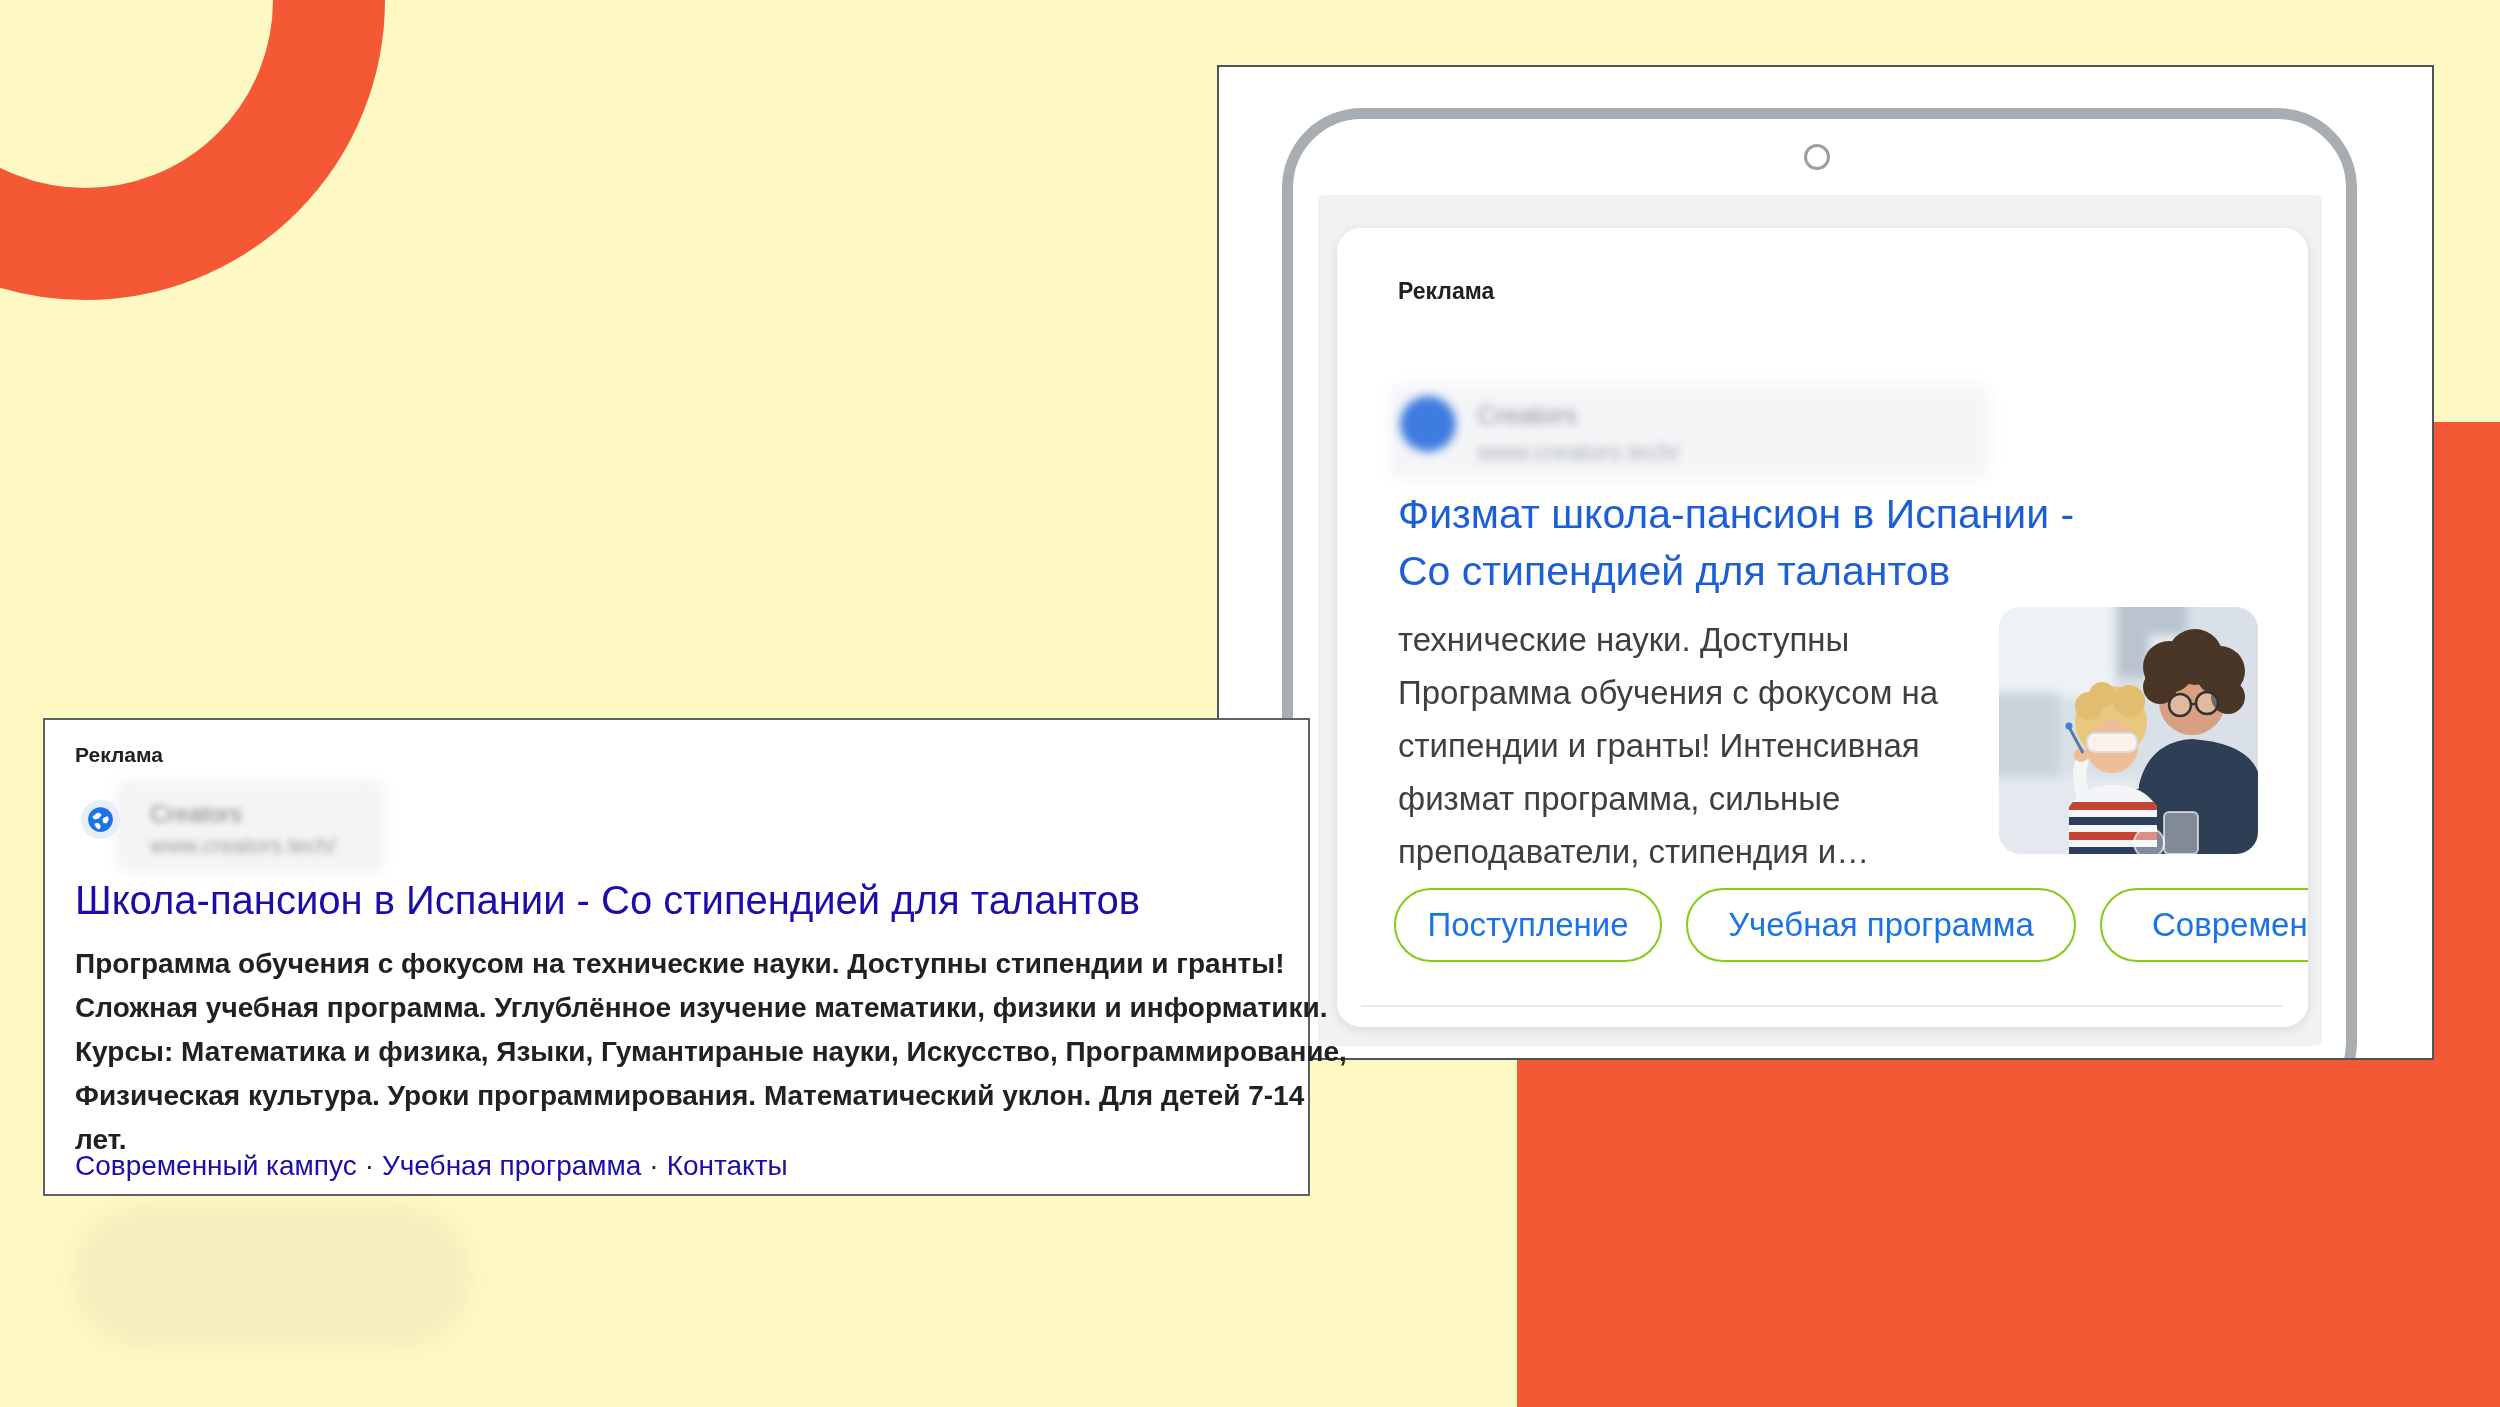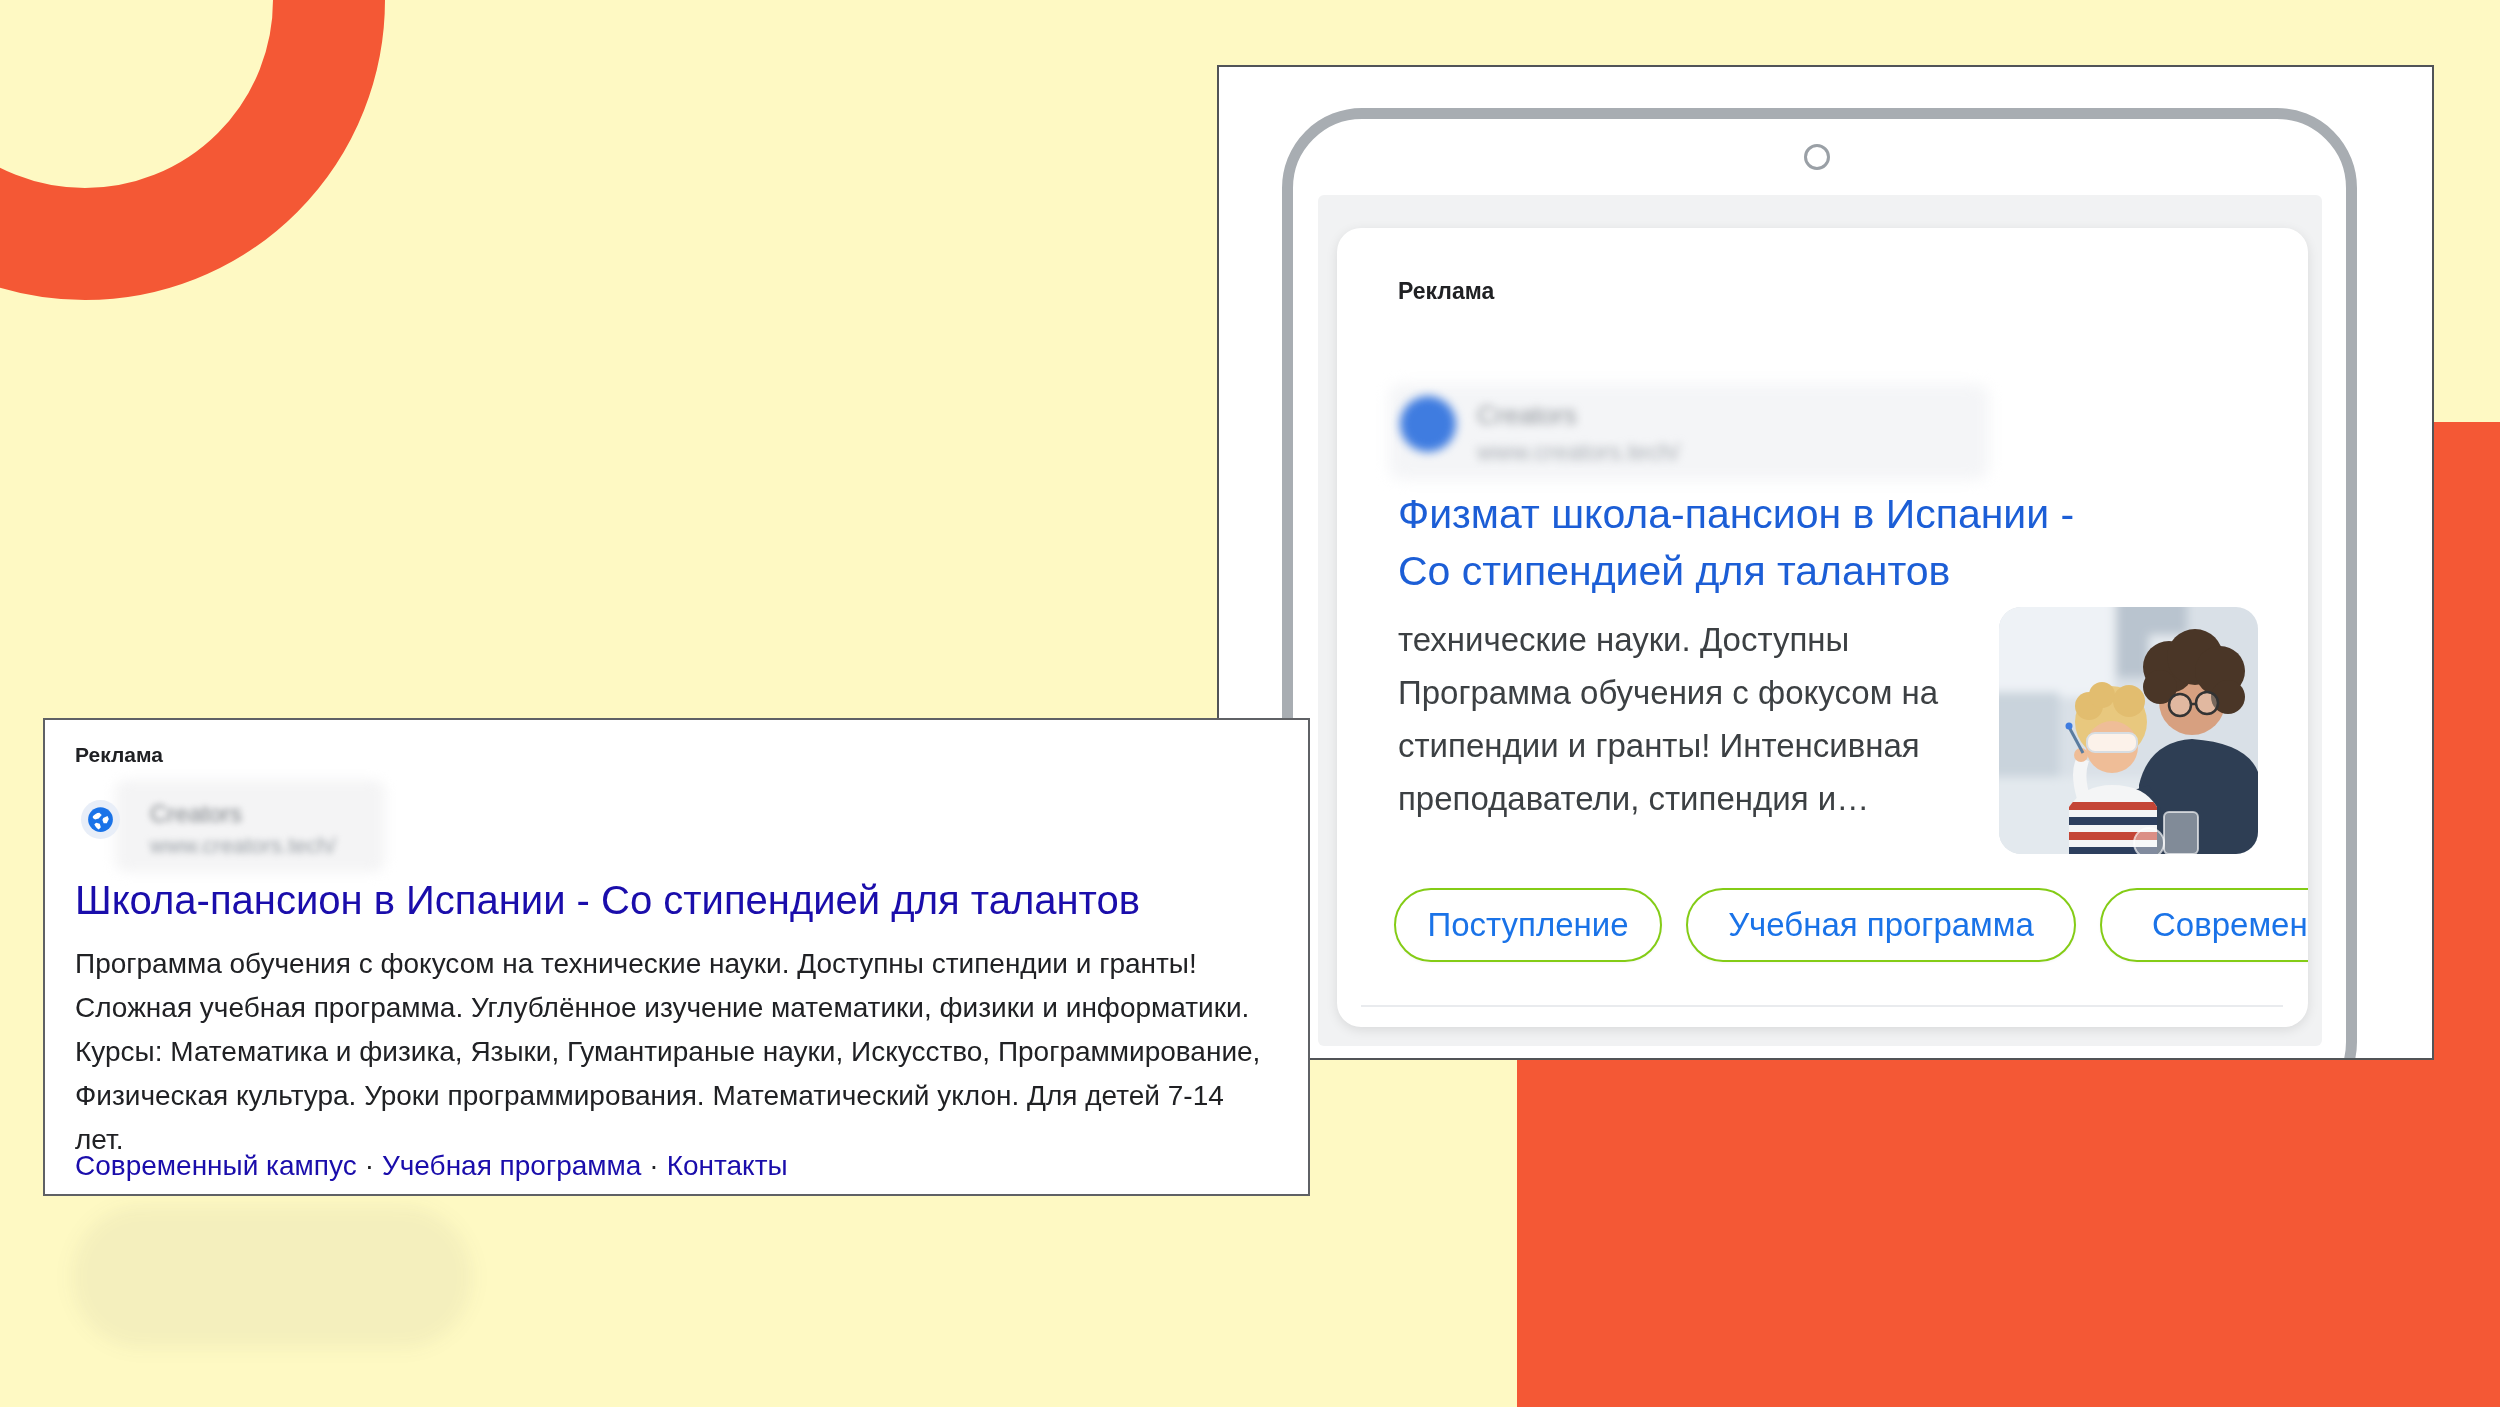--- a/index.html
+++ b/index.html
@@ -81,21 +81,21 @@
   .d-logo-circle {
     position: absolute; left: 36px; top: 80px; width: 39px; height: 39px;
     background: #E8EEF8; border-radius: 50%;
     display: flex; align-items: center; justify-content: center;
   }
   .d-logo-circle svg { width: 27px; height: 27px; display: block; }
   .d-name { position: absolute; left: 105px; top: 80px; font-size: 24px; color: #7d8287; filter: blur(3px); white-space: nowrap; }
   .d-url  { position: absolute; left: 105px; top: 113px; font-size: 22px; color: #9aa0a6; filter: blur(3px); white-space: nowrap; }
   .d-headline { position: absolute; left: 30px; top: 158px; font-size: 40px; color: #1A0DAB; text-decoration: none; white-space: nowrap; cursor: pointer; display: block; text-align: right; }
   .d-desc { position: absolute; left: 30px; top: 222px; font-size: 28px; line-height: 44px; color: #202124; }
-  .d-desc div { white-space: nowrap; }
+  .d-desc div { white-space: nowrap; font-weight: bold; }
   .d-sitelinks { position: absolute; left: 30px; top: 430px; font-size: 28px; color: #1A0DAB; white-space: nowrap; }
   .d-sitelinks .sl { cursor: pointer; }
   .d-sitelinks .sep { color: #202124; padding: 0 8px; }
 </style>
 </head>
 <body>
 
 <div id="stage">
 
   <div class="ring"></div>
@@ -117,20 +117,21 @@
 
       <a class="m-headline">
         <div>Физмат школа-пансион в Испании -</div>
         <div>Со стипендией для талантов</div>
       </a>
 
       <div class="m-desc">
         <div>технические науки. Доступны</div>
         <div>Программа обучения с фокусом на</div>
         <div>стипендии и гранты! Интенсивная</div>
+        <div>физмат программа, сильные</div>
         <div>преподаватели, стипендия и…</div>
       </div>
 
       <div class="m-photo">
         <svg viewBox="0 0 259 247" preserveAspectRatio="none">
           <defs>
             <filter id="bgblur" x="-20%" y="-20%" width="140%" height="140%">
                 <feGaussianBlur stdDeviation="5"></feGaussianBlur>
               </filter>
             <clipPath id="sw">

